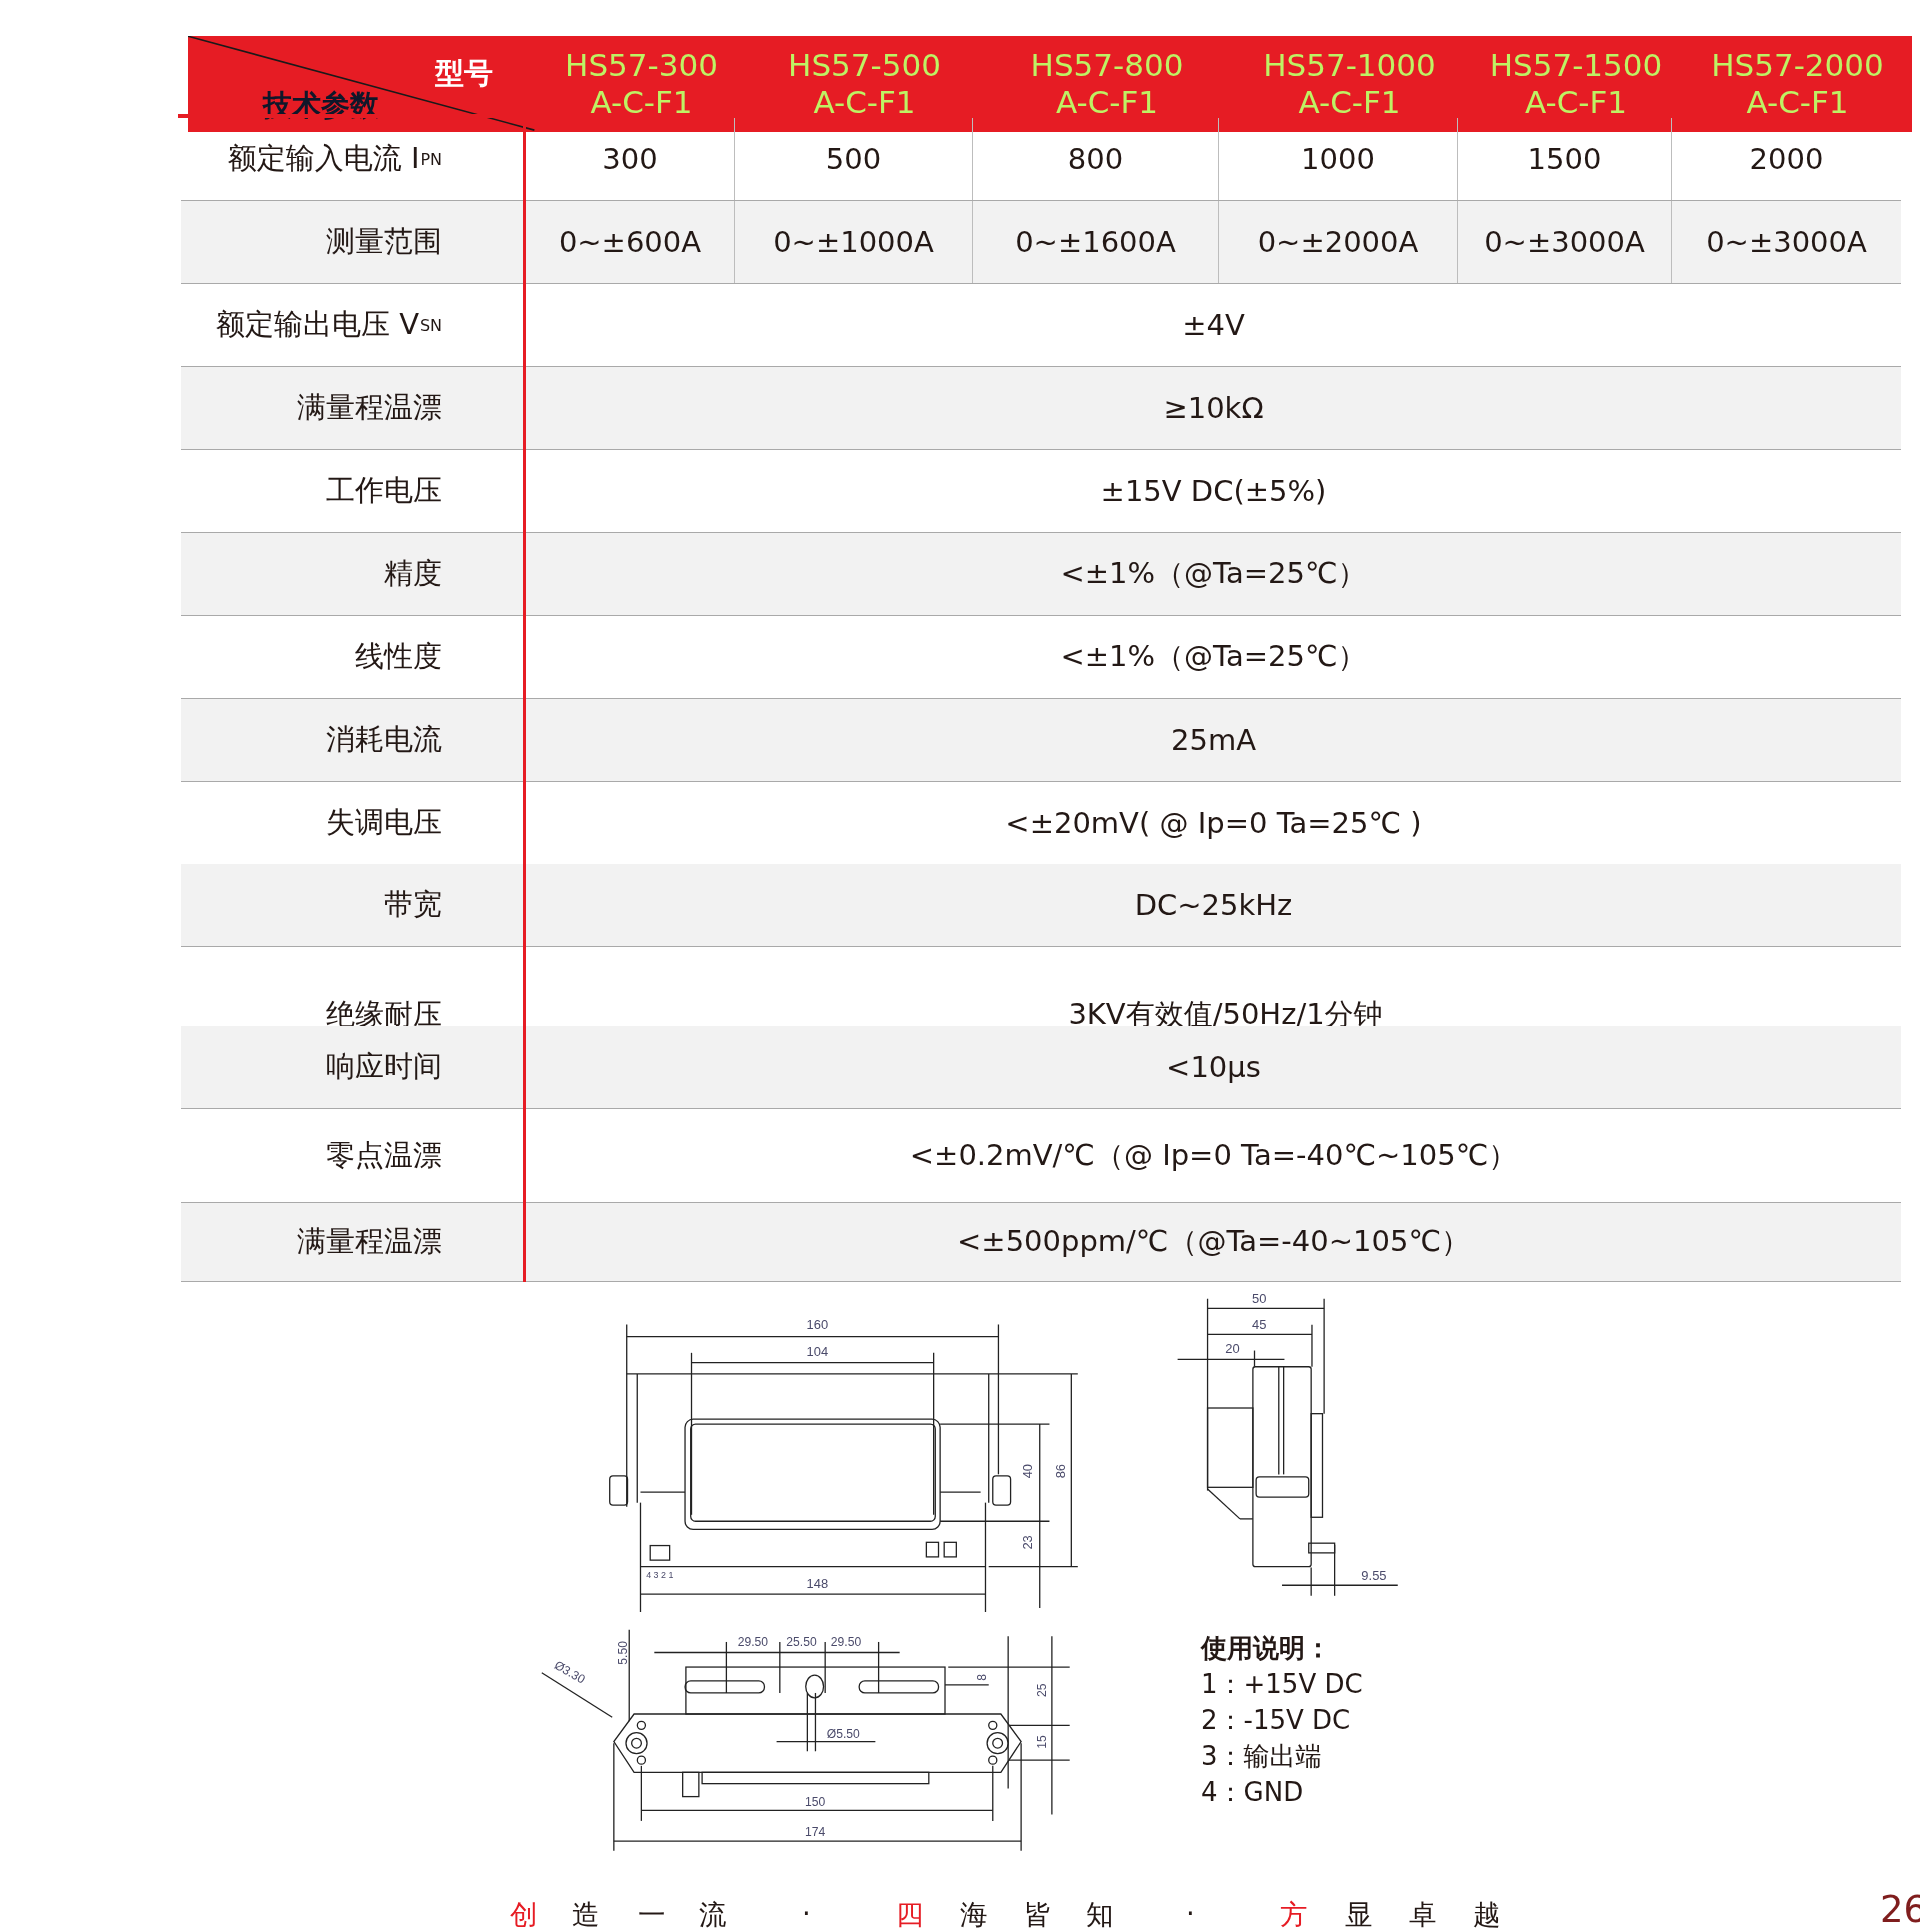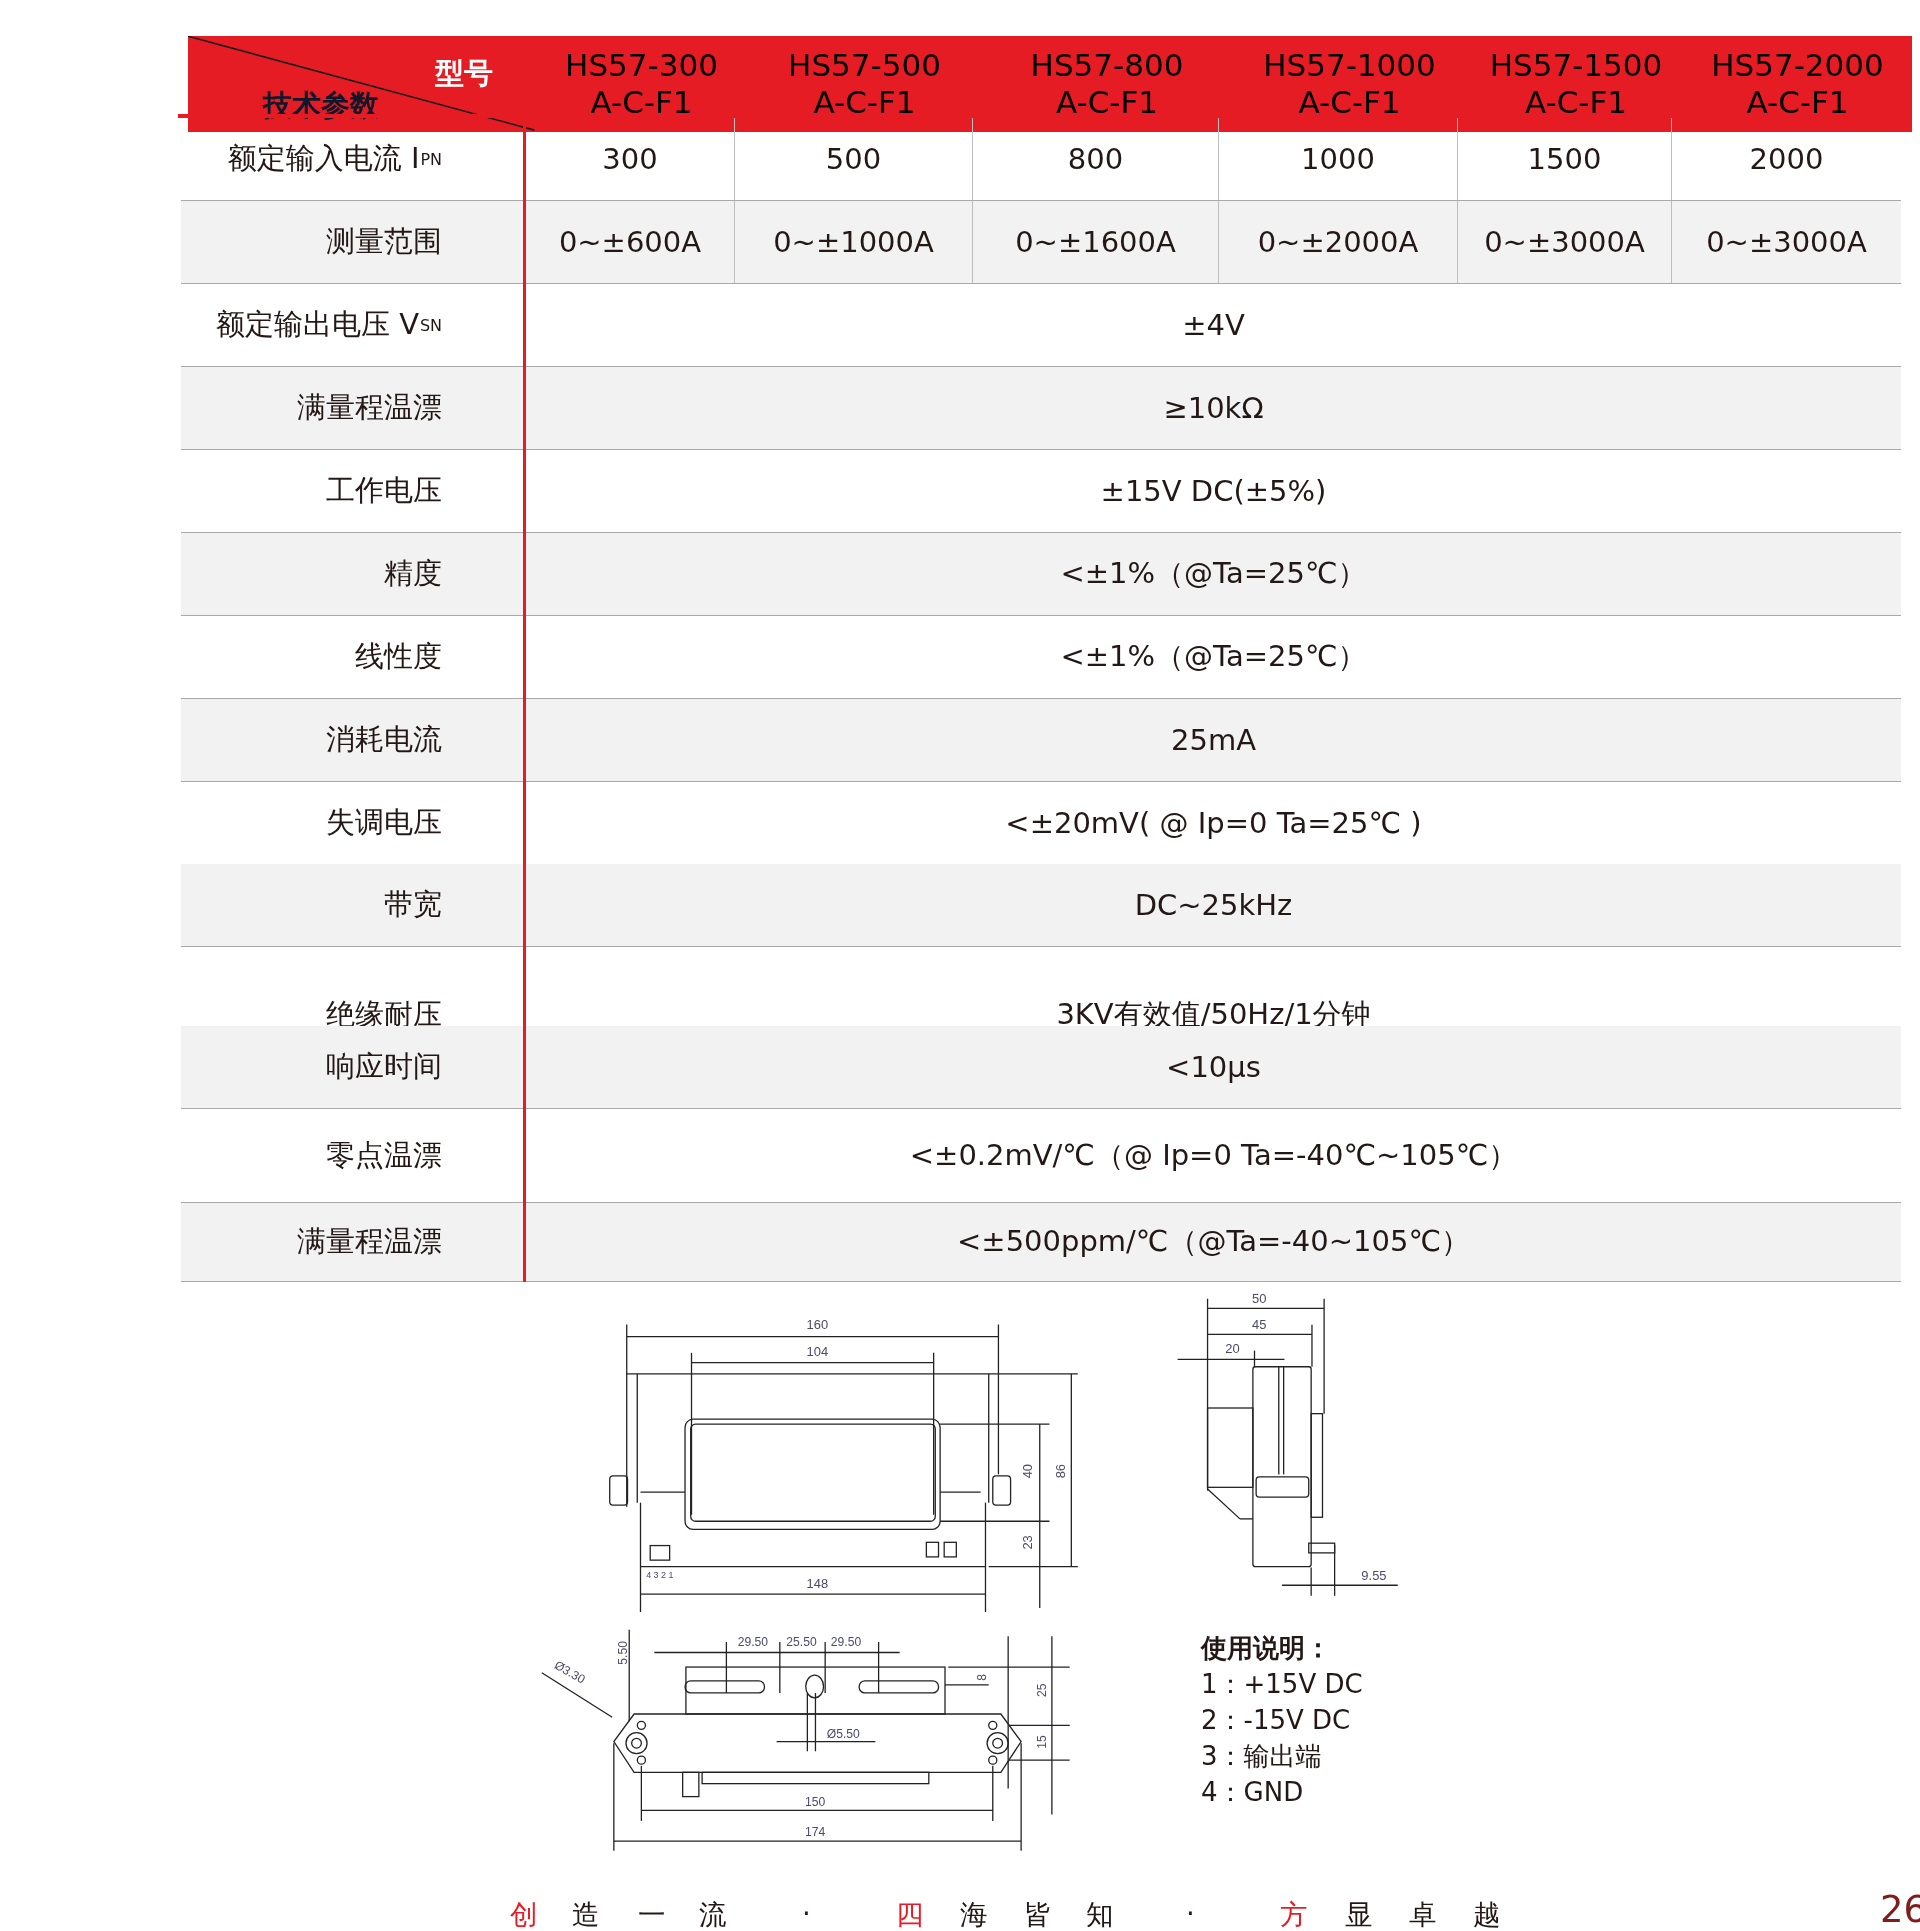--- a/index.html
+++ b/index.html
@@ -4,21 +4,21 @@
 <style>
   html, body { margin:0; padding:0; background:#ffffff; }
   body { width:1920px; height:1931px; position:relative; overflow:hidden;
          font-family:"DejaVu Sans", "Liberation Sans", sans-serif; color:#231815; }
   .abs { position:absolute; }
 
   
   #hdr { left:188px; top:12px; width:1724px; height:96px; background:#e61c24;margin-top:24px; }
   #hdr svg.diag { position:absolute; left:0; top:0; }
   .hdr-model { position:absolute; top:0; height:96px; display:flex; flex-direction:column;
-               align-items:center; justify-content:center; color:#000000;
+               align-items:center; justify-content:center; color:#bef264;
                font-family:"DejaVu Sans", sans-serif; font-size:31px; line-height:37px; letter-spacing:0px; }
   .hdr-corner-top { position:absolute; left:247px; top:18px; color:#fff; font-weight:bold; font-size:29px; }
   .hdr-corner-bot { position:absolute; left:75px; top:50px; color:#0f172a; font-weight:bold; font-size:29px; }
   #redline { left:178px; top:114px; width:1722px; height:4px; background:#e61c24; }
 
   
   .row { position:absolute; left:181px; width:1720px; border-bottom:1.6px solid #a9a9a9; box-sizing:border-box; }
   .row.shade { background:#f2f2f2; }
   .label { position:absolute; left:0; width:261px; top:0; bottom:0; display:flex; align-items:center;
            justify-content:flex-end; font-size:29px; color:#231815; }
@@ -138,21 +138,21 @@
 <div class="row" style="top:782px;height:83px;">
   <div class="label">失调电压</div>
   <div class="cell" style="left:345px;width:1375px;">&lt;±20mV( @ Ip=0 Ta=25℃ )</div>
 </div>
 <div class="row shade" style="top:864px;height:83px;">
   <div class="label">带宽</div>
   <div class="cell" style="left:345px;width:1375px;">DC~25kHz</div>
 </div>
 <div class="row" style="top:948px;height:79px;margin-top:28px;">
   <div class="label">绝缘耐压</div>
-  <div class="cell" style="left:345px;width:1375px;">3KV有效值/50Hz/1分钟</div>
+  <div class="cell" style="left:345px;width:1375px;padding-left:12px;">3KV有效值/50Hz/1分钟</div>
 </div>
 <div class="row shade" style="top:1026px;height:83px;">
   <div class="label">响应时间</div>
   <div class="cell" style="left:345px;width:1375px;">&lt;10μs</div>
 </div>
 <div class="row" style="top:1110px;height:93px;">
   <div class="label">零点温漂</div>
   <div class="cell" style="left:345px;width:1375px;">&lt;±0.2mV/℃（@ Ip=0 Ta=-40℃~105℃）</div>
 </div>
 <div class="row shade" style="top:1203px;height:79px;">

